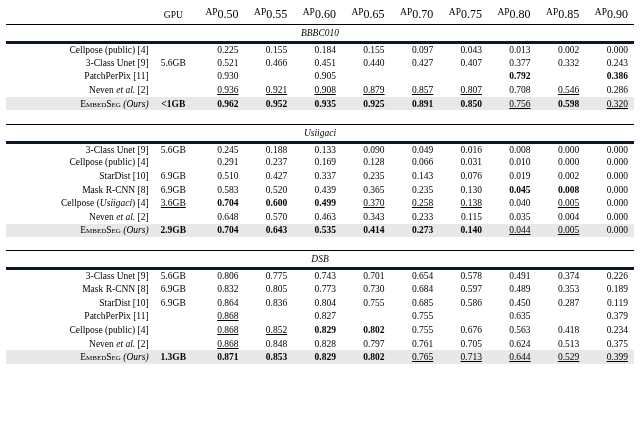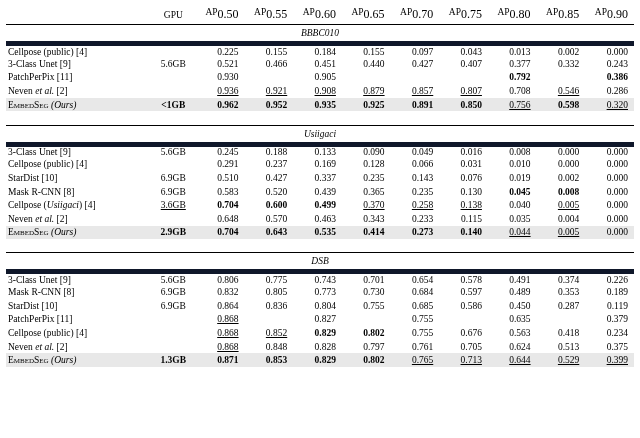--- a/index.html
+++ b/index.html
@@ -4,22 +4,22 @@
 <style>
   html,body{margin:0;padding:0;background:#ffffff;}
   body{width:640px;height:438px;font-family:"Liberation Serif", serif;color:#000;}
   .wrap{padding:7px 6px 0 6px;}
   table{border-collapse:collapse;width:628px;font-size:9.5px;}
   th,td{padding:0 2px;white-space:nowrap;}
   thead th{font-weight:normal;text-align:center;padding-bottom:2px;}
   .hdr-method{width:150px;text-align:left;}
   .hdr-gpu{width:44px;text-align:center;}
   .hrule td,.hrule th{border-bottom:1px solid #000;}
-  .sec td{text-align:center;font-style:italic;padding:3px 0 3px 0;border-top:1px solid #000;border-bottom:5px solid #0f172a;}
-  td.m{text-align:left;width:150px;}
+  .sec td{text-align:center;font-style:italic;padding:3px 0 3px 0;border-top:1px solid #000;border-bottom:3px solid #0f172a;}
+  td.m{text-align:right;width:150px;}
   td.g{text-align:center;width:44px;}
   td.v{text-align:right;width:42px;padding-right:6px;}
   th.v{text-align:right;width:42px;padding-right:6px;}
   .b{font-weight:bold;}
   .u{text-decoration:underline;}
   .sc{font-variant:small-caps;}
   .row-hl td{background:#e8e8e8;}
   tbody tr{height:13.6px;}
   .sub{font-size:12px;vertical-align:sub;}
   .spacer td{height:4px;}

